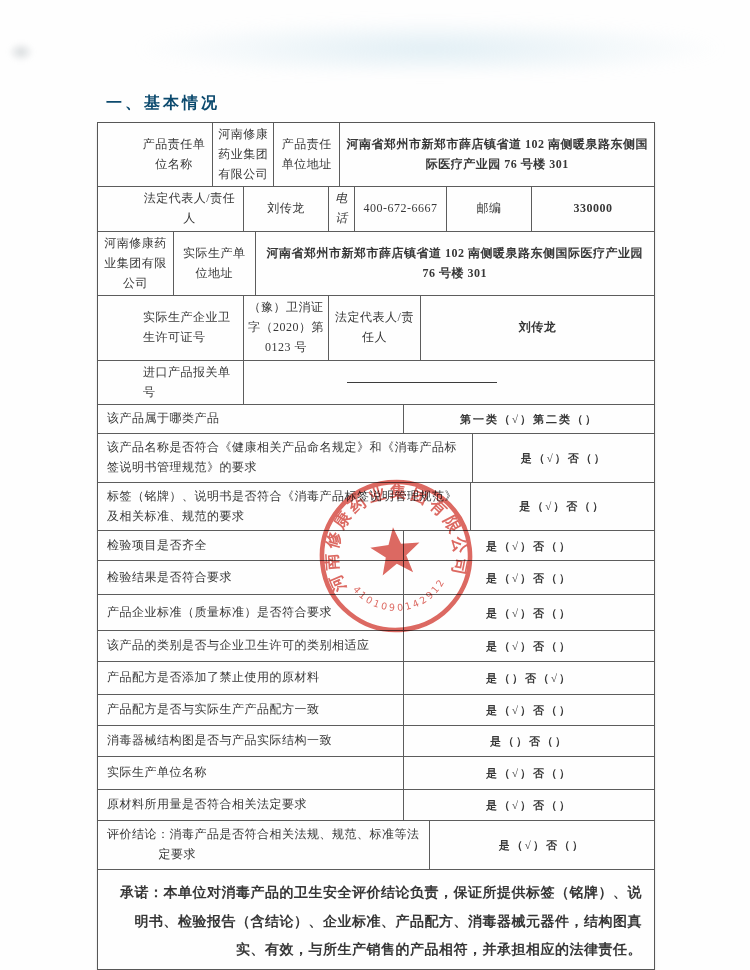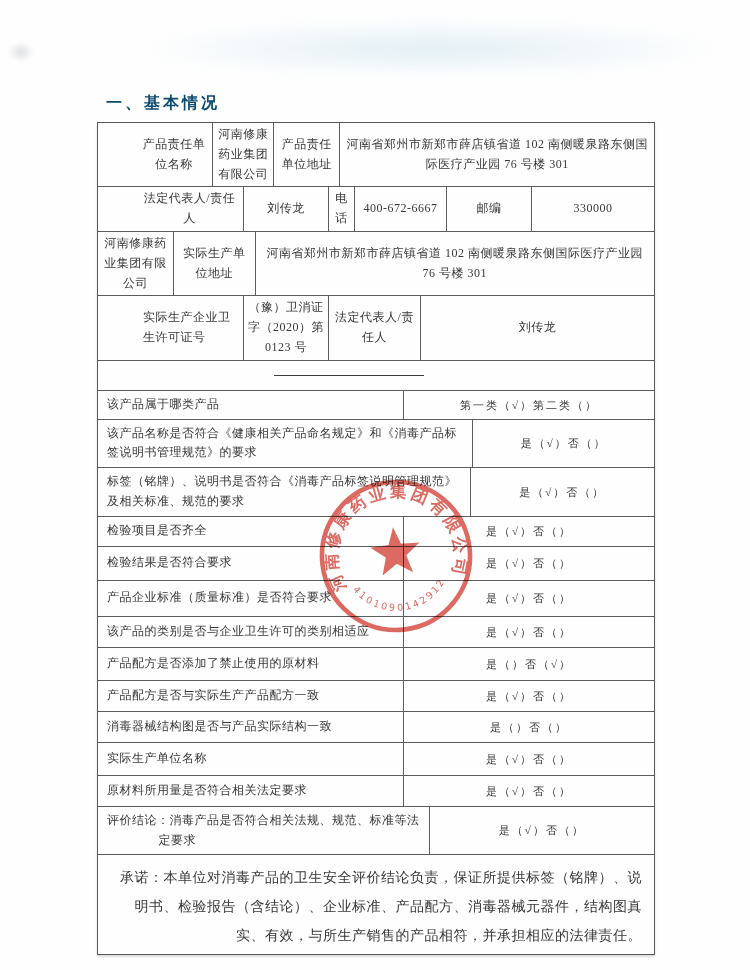--- a/index.html
+++ b/index.html
@@ -34,22 +34,22 @@
     font-size:12px;
   }
   .row { display:flex; border-bottom:1px solid #5c5c5c; align-items:stretch; }
   .row:last-child { border-bottom:none; }
   .cell {
     display:flex; align-items:center; justify-content:center;
     text-align:center; padding:2px 4px;
     border-right:1px solid #5c5c5c;
     line-height:1.65; letter-spacing:0.5px;
   }
-  .cell:last-child { border-right:none; }
-  .w108 { width:108px;margin-left:38px; } .w85 { width:85px; } .w26 { width:26px; padding:2px 1px; }
+  .cell:last-child { border-right:none;font-weight:bold; }
+  .w108 { width:108px;margin-left:38px; } .w85 { width:85px; } .w26 { width:26px; padding:2px 1px;font-style:italic; }
   .w92 { width:92px; } .w250 { width:250px; }
   .grow { flex:1 1 auto; }
   .tl { justify-content:flex-start; text-align:left; padding-left:7px; }
   .ql { flex:1 1 auto; justify-content:flex-start; text-align:left; padding:4px 9px; }
   .ans { letter-spacing:2px; font-size:11px; }
   .hang { display:block; padding-left:4.3em; text-indent:-4.3em; }
   .uline { width:150px; height:0; border-bottom:1.4px solid #3c3c3c; margin-right:55px; }
   .promise {
     flex:1 1 auto; justify-content:flex-start; align-items:flex-start;
     text-align:right; padding:9px 12px 4px 13px; line-height:2.05; font-size:14px;
@@ -99,20 +99,21 @@
   </div>
 
   <div class="row" style="min-height:59px">
     <div class="cell w108 tl">实际生产企业卫生许可证号</div>
     <div class="cell w85">（豫）卫消证字（2020）第 0123 号</div>
     <div class="cell w92">法定代表人/责任人</div>
     <div class="cell grow">刘传龙</div>
   </div>
 
   <div class="row" style="min-height:30px">
+    <div class="cell w108 tl">进口产品报关单号</div>
     <div class="cell grow">
       <span></span>
       <div class="uline"></div>
     </div>
   </div>
 
   <div class="row" style="min-height:21px">
     <div class="cell ql">该产品属于哪类产品</div>
     <div class="cell w250 ans">第一类（√）第二类（）</div>
   </div>

